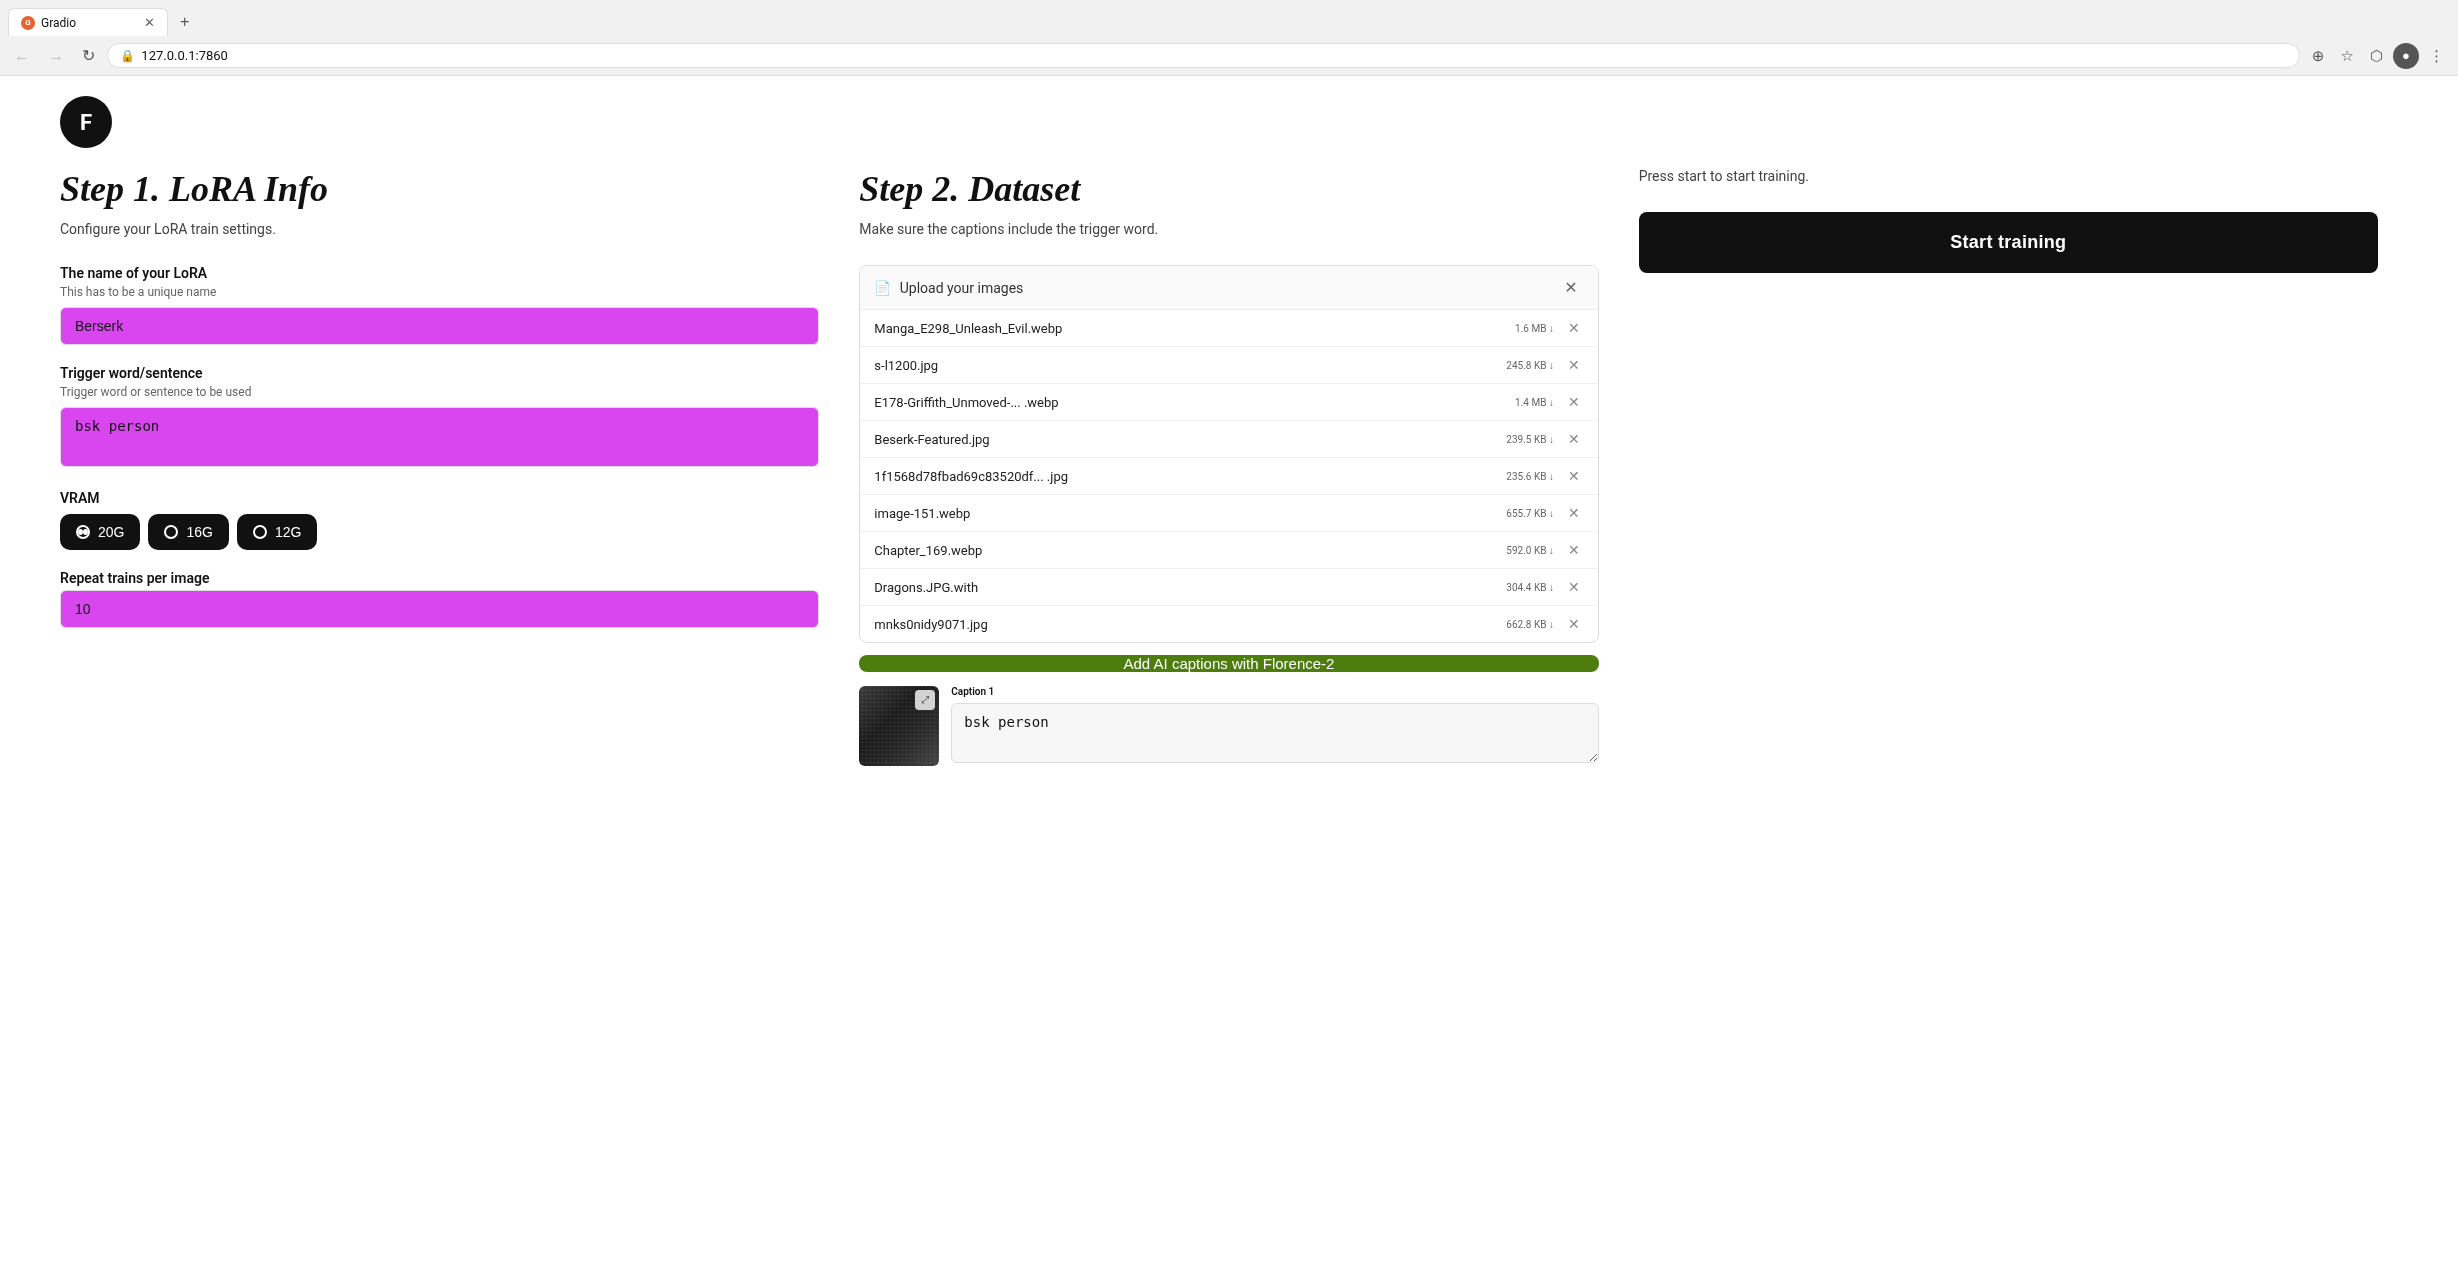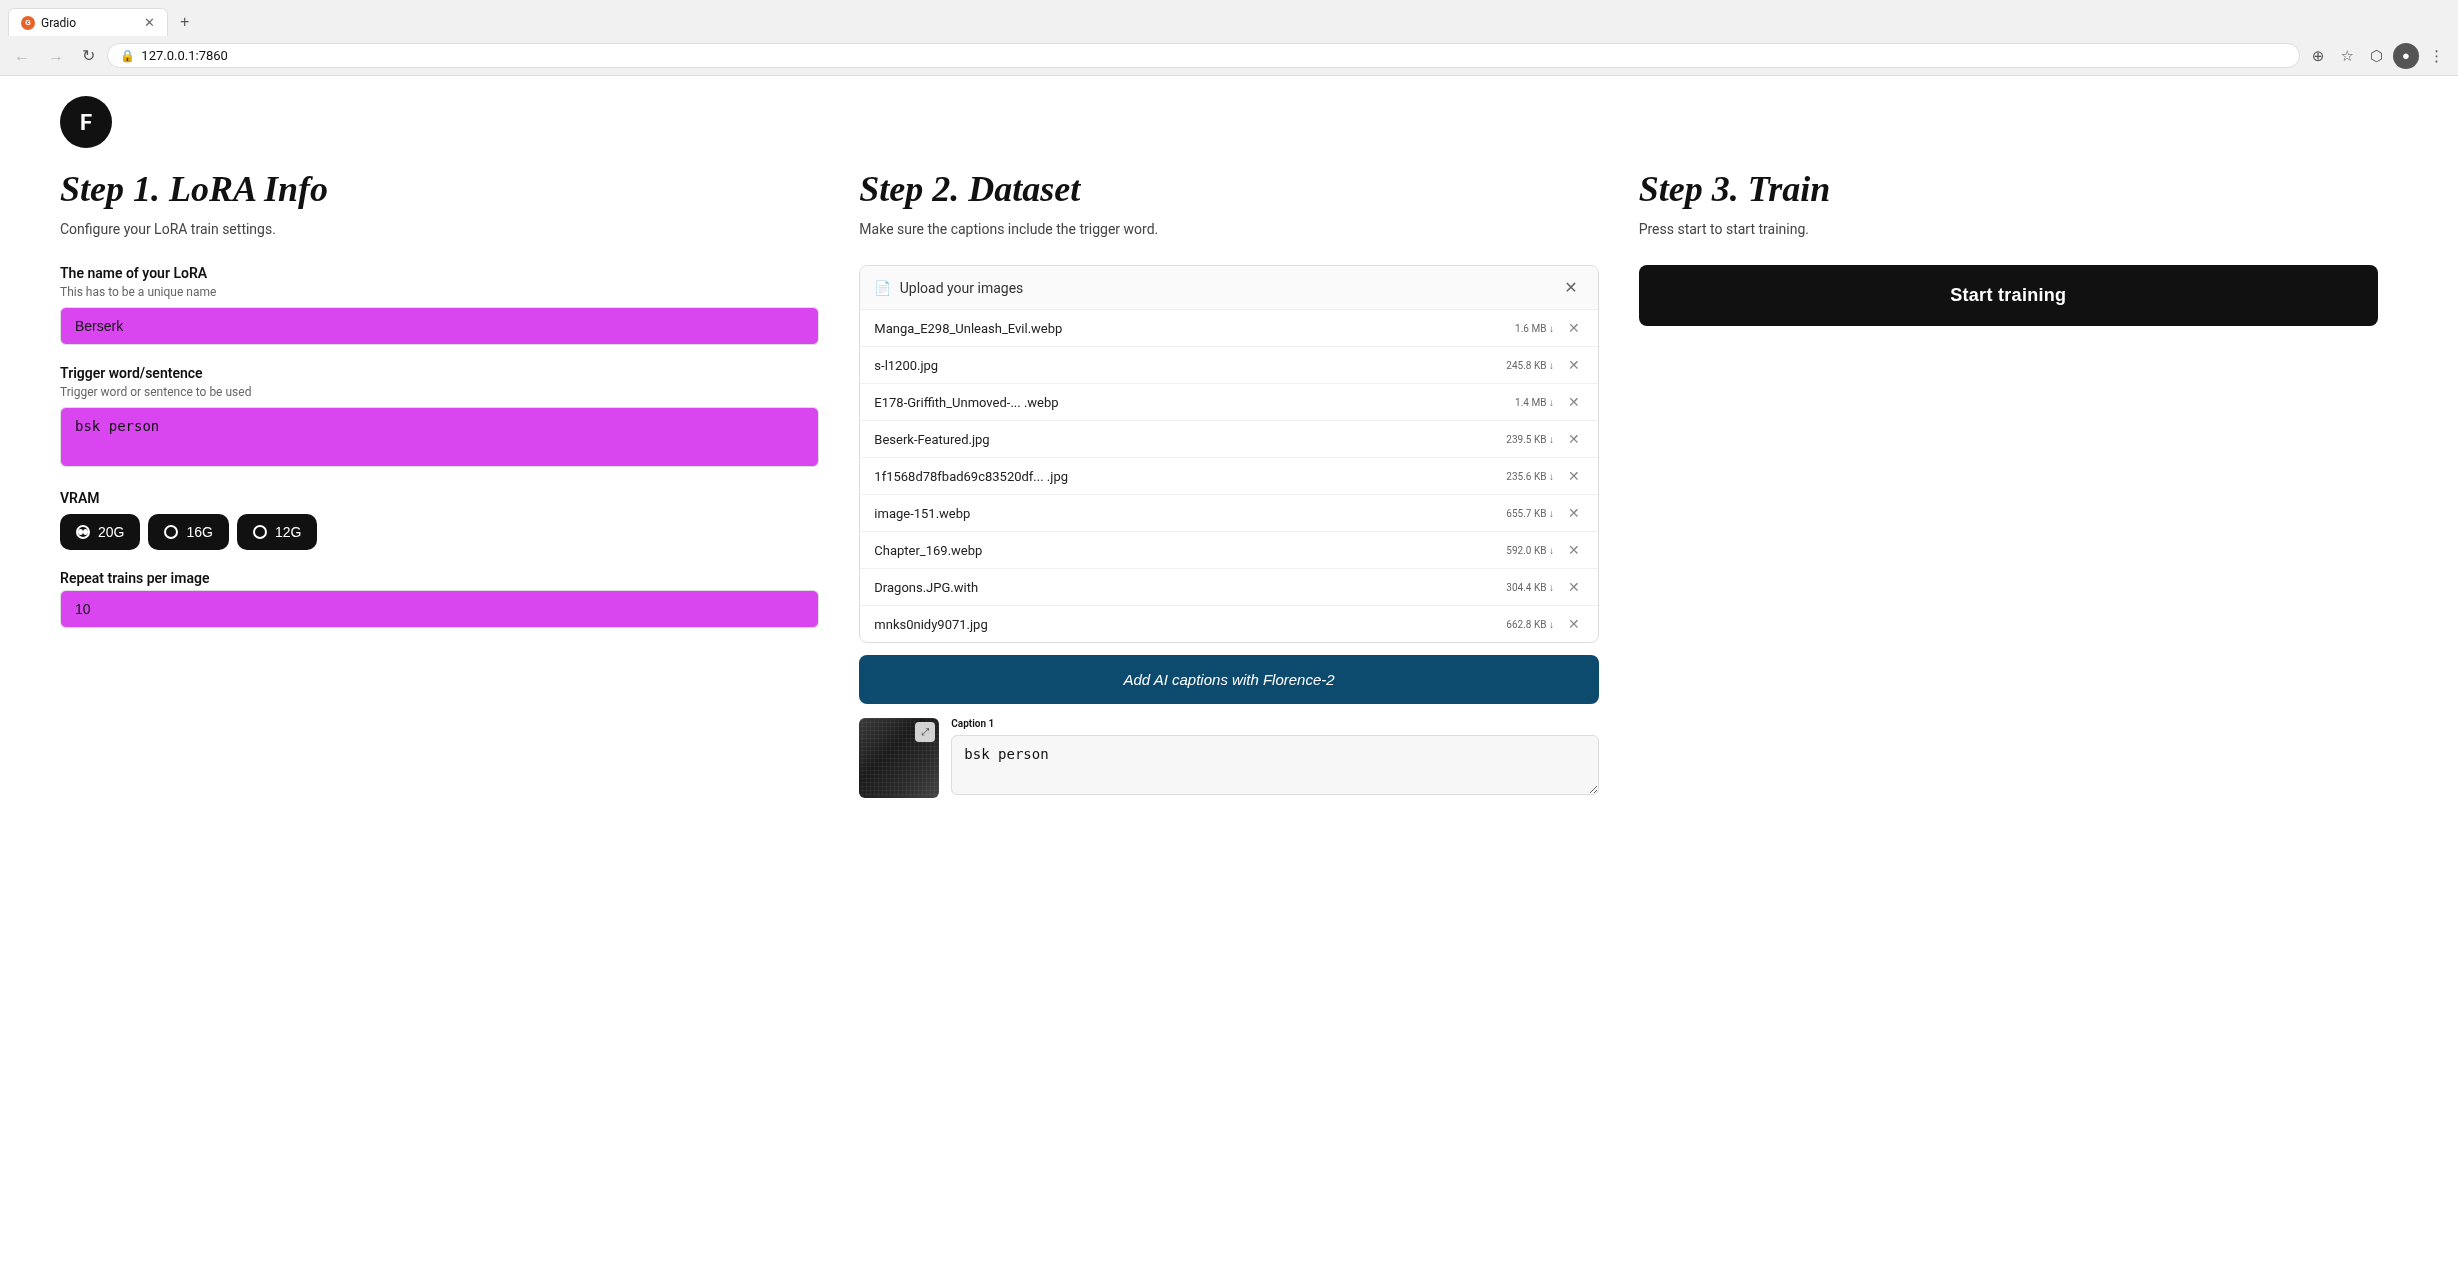--- a/index.html
+++ b/index.html
@@ -316,30 +316,28 @@
       background: none;
       border: none;
       cursor: pointer;
       color: #888;
       font-size: 14px;
       padding: 2px 4px;
     }
 
     .add-captions-btn {
       width: 100%;
-      padding: 16px;
-      background: #0c4a6e;
+      background: #4d7c0f;
       color: #fff;
       border: none;
       border-radius: 8px;
       font-size: 15px;
       font-weight: 500;
       cursor: pointer;
       margin-bottom: 14px;
-      font-style: italic;
     }
 
     .caption-item {
       display: flex;
       gap: 12px;
       align-items: flex-start;
     }
 
     .caption-image {
       width: 80px;
@@ -580,20 +578,19 @@
           <button class="caption-overlay-btn">⤢</button>
         </div>
         <div class="caption-right">
           <div class="caption-label">Caption 1</div>
           <textarea class="caption-textarea" style="">bsk person</textarea>
         </div>
       </div>
     </div>
 
     <div class="step-col">
-      <h1 class="step-title">Step 3. Train</h1>
       <p class="step-desc">Press start to start training.</p>
 
       <button class="start-training-btn">Start training</button>
     </div>
 
   </div>
 </div>
 
 </body></html>

